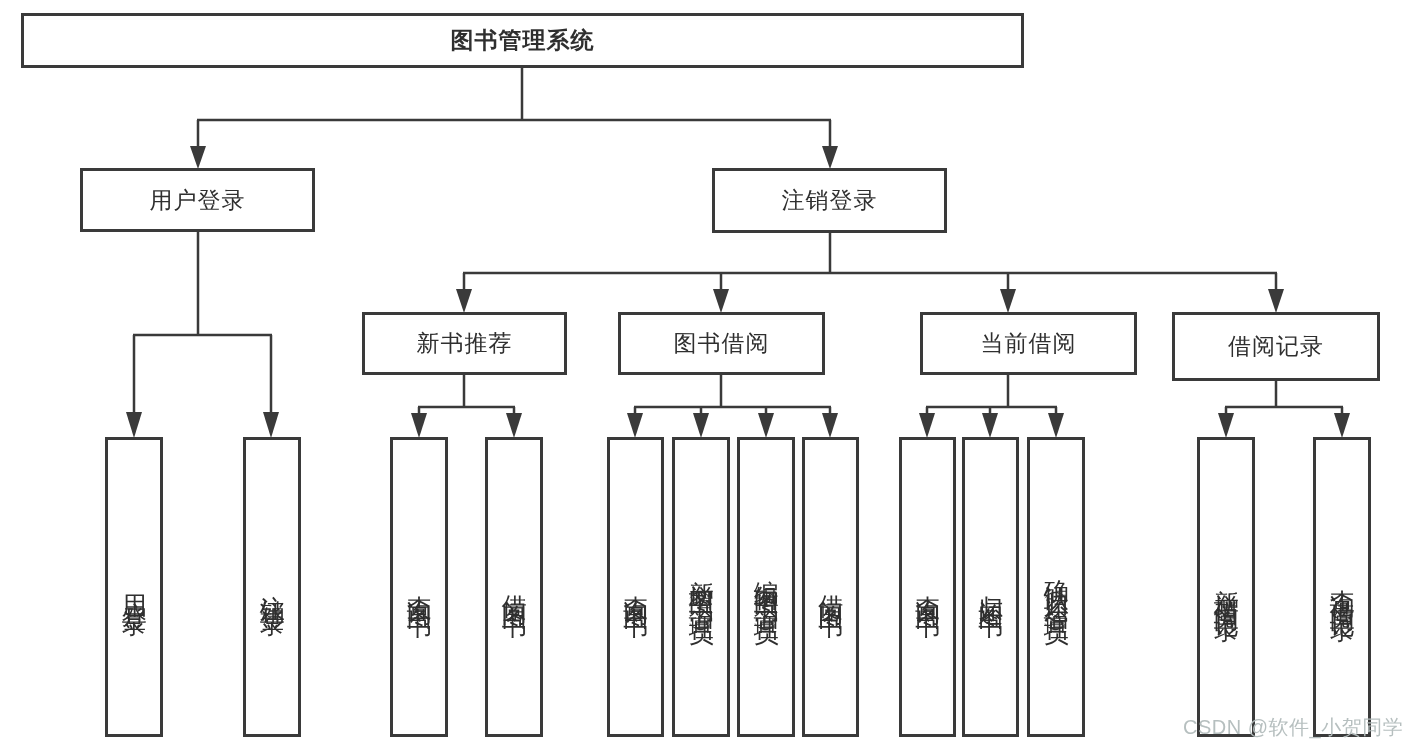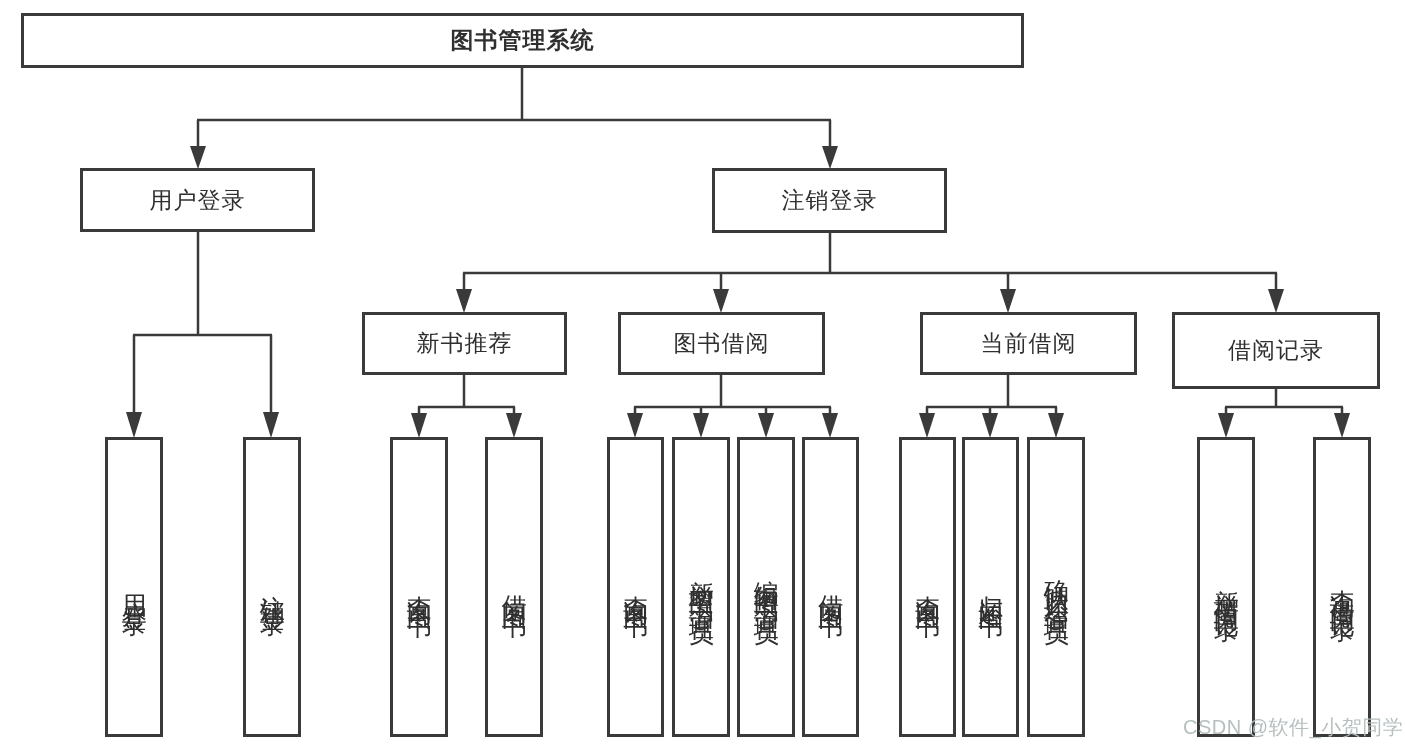--- a/index.html
+++ b/index.html
@@ -19,21 +19,21 @@
   }
   
   #n-root{left:21px;top:13px;width:1003px;height:55px;font-weight:bold;}
   
   #n-user-login-group{left:80px;top:168px;width:235px;height:64px;}
   #n-book-management{left:712px;top:168px;width:235px;height:65px;}
   
   #n-new-book-recommend{left:362px;top:312px;width:205px;height:63px;}
   #n-book-borrowing{left:618px;top:312px;width:207px;height:63px;}
   #n-current-borrowing{left:900px;top:312px;width:217px;height:63px;margin-left:20px;}
-  #n-borrowing-records{left:1172px;top:312px;width:208px;height:77px;}
+  #n-borrowing-records{left:1172px;top:312px;width:208px;height:69px;}
   
   .leaf{top:437px;height:300px;width:58px;}
   #n-user-login{left:105px;}
   #n-logout-login{left:243px;}
   #n-query-books-recommend{left:390px;}
   #n-borrow-book-recommend{left:485px;}
   #n-query-books-borrowing{left:607px;width:57px;}
   #n-add-book-admin{left:672px;}
   #n-edit-book-admin{left:737px;}
   #n-borrow-book{left:802px;width:57px;}

